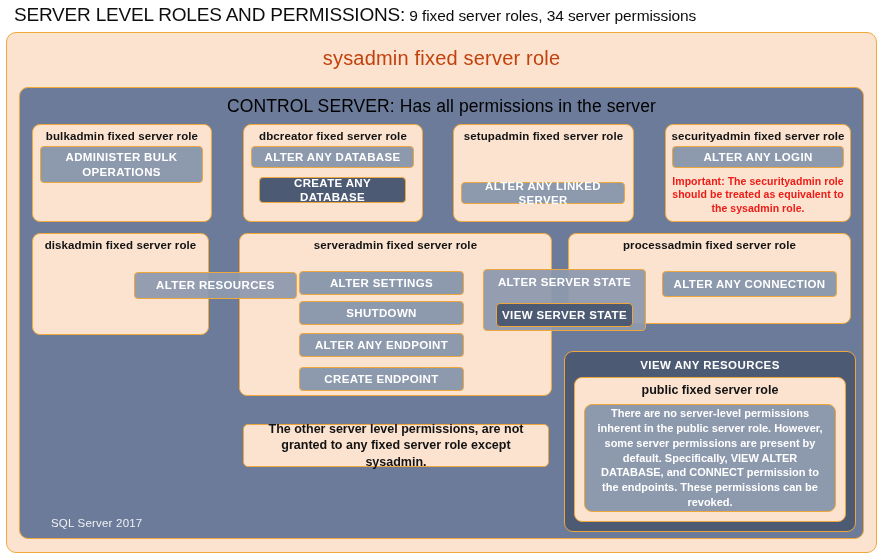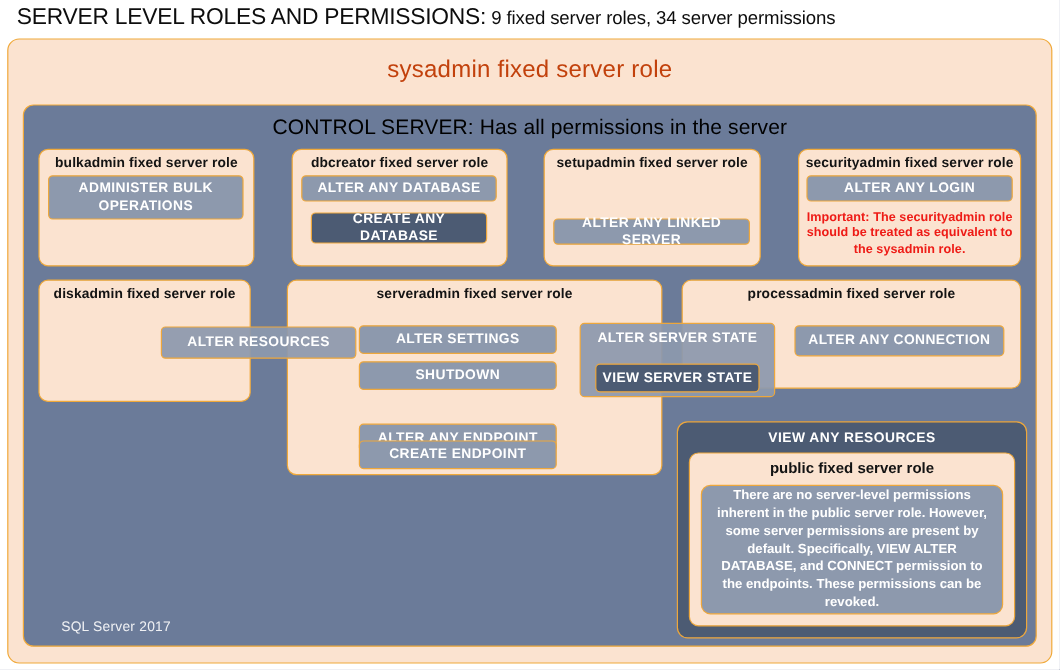--- a/index.html
+++ b/index.html
@@ -180,31 +180,32 @@
   <div class="role-box" style="left:32px;top:233px;width:177px;height:102px;">
     <div class="role-title">diskadmin fixed server role</div>
   </div>
   <div class="chip translucent" style="left:118px;top:272px;width:163px;height:27px;margin-left:16px;">ALTER RESOURCES</div>
 
   <div class="role-box" style="left:239px;top:233px;width:313px;height:163px;">
     <div class="role-title">serveradmin fixed server role</div>
   </div>
   <div class="chip" style="left:299px;top:271px;width:165px;height:24px;">ALTER SETTINGS</div>
   <div class="chip" style="left:299px;top:301px;width:165px;height:24px;">SHUTDOWN</div>
-  <div class="chip" style="left:299px;top:333px;width:165px;height:24px;margin-top:20px;">ALTER ANY ENDPOINT</div>
+  <div class="chip" style="left:299px;top:333px;width:165px;height:24px;">ALTER ANY ENDPOINT</div>
   <div class="chip" style="left:299px;top:367px;width:165px;height:24px;">CREATE  ENDPOINT</div>
 
   <div class="chip translucent" style="left:483px;top:269px;width:163px;height:62px;align-items:flex-start;padding-top:5px;">ALTER SERVER  STATE</div>
   <div class="chip dark" style="left:496px;top:303px;width:137px;height:24px;z-index:7;">VIEW SERVER  STATE</div>
 
   <div class="role-box" style="left:568px;top:233px;width:283px;height:91px;">
     <div class="role-title">processadmin fixed server role</div>
   </div>
   <div class="chip" style="left:662px;top:271px;width:175px;height:26px;">ALTER ANY CONNECTION</div>
 
+  <div id="note-box" style="left:243px;top:424px;width:306px;height:43px;">The other server level permissions, are not granted to any fixed server role except sysadmin.</div>
 
   <div id="view-any-definition-box" style="left:564px;top:351px;width:292px;height:181px;">
     <div id="view-any-definition-label">VIEW ANY RESOURCES</div>
     <div id="public-role-box">
       <div id="public-role-label">public fixed server role</div>
       <div id="public-desc-box">There are no server-level permissions inherent in the public server role. However, some server permissions are present by default. Specifically, VIEW ALTER DATABASE, and CONNECT permission to the endpoints. These permissions can be revoked.</div>
     </div>
   </div>
 
 </div>

